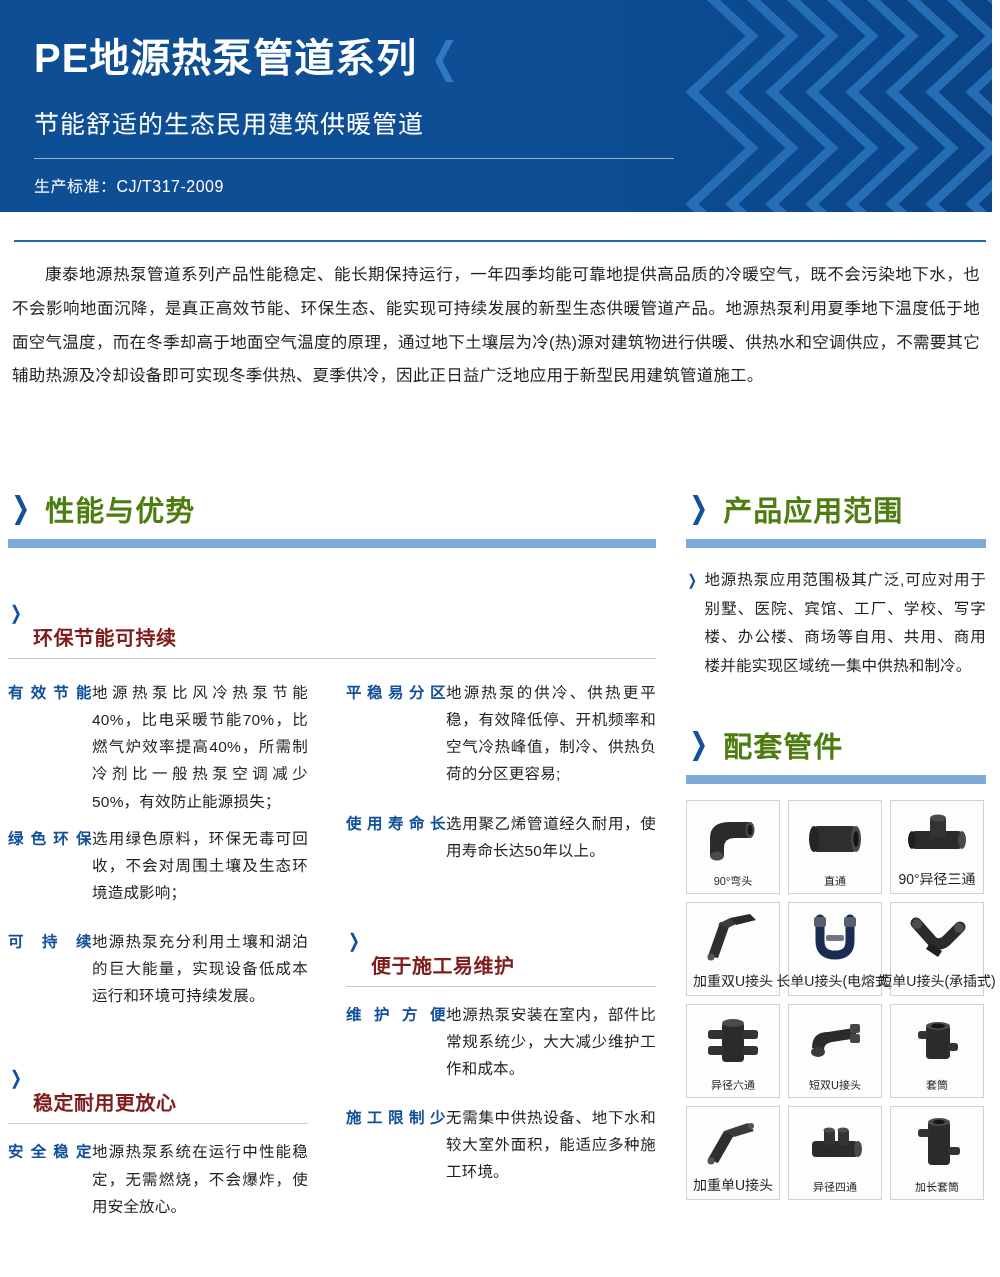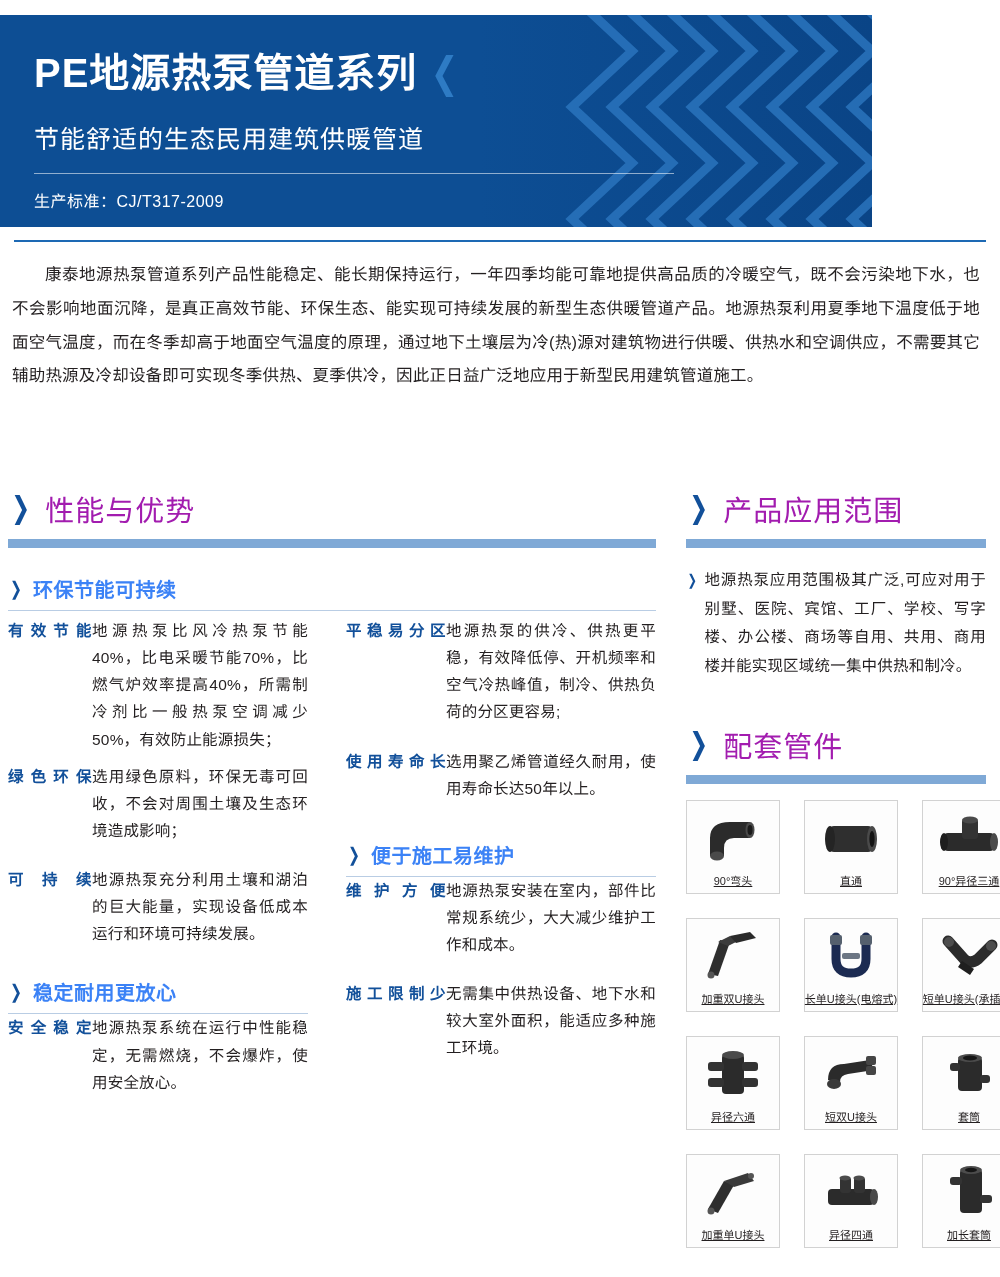--- a/index.html
+++ b/index.html
@@ -12,22 +12,22 @@
     height: 1277px;
     position: relative;
     font-family: "Liberation Sans", "DejaVu Sans", sans-serif;
     color: #231f20;
     overflow: hidden;
   }
 
   
   .header {
     position: absolute;
-    left: 0; top: 15px;
-    width: 872px;
+    left: 0; top: 0;
+    width: 992px;
     height: 212px;
     background: #0b4a8f;
     background: linear-gradient(90deg, #0d4e94 0%, #0d4e94 55%, #0a4486 100%);
     overflow: hidden;
     text-decoration: underline;
   }
   .header-chevrons {
     position: absolute;
     right: 0; top: 0;
     width: 330px; height: 212px;
@@ -117,22 +117,22 @@
   .sec-head .chev {
     color: #12509a;
     font-size: 30px;
     font-weight: bold;
     line-height: 1;
     transform: scaleX(0.75);
     display: inline-block;
   }
   .sec-head .txt {
     font-size: 29px;
-    font-weight: normal;
-    color: #a21caf;
+    font-weight: bold;
+    color: #4d7c0f;
     letter-spacing: 1px;
   }
   .sec-bar {
     margin-top: 10px;
     height: 9px;
     background: #7fa9d6;
   }
   .sec-bar.short { width: 300px; }
   .sec-bar.wide  { width: 648px; }
 
@@ -147,32 +147,34 @@
     color: #12509a;
     font-size: 19px;
     font-weight: bold;
     transform: scaleX(0.75);
     display: inline-block;
     line-height: 1;
   }
   .sub-head .txt {
     font-size: 20px;
     font-weight: bold;
-    color: #3b82f6;
+    color: #7f1d1d;
     letter-spacing: 0.5px;
+    margin-top: 48px;
   }
   .sub-rule {
     margin-top: 7px;
     height: 1px;
     background: #b9cde4;
   }
 
   
   .feat {
     display: flex;
+    margin-top: 14px;
     font-size: 15.5px;
     line-height: 1.75;
   }
   .feat .lab {
     width: 84px;
     flex: 0 0 84px;
     color: #12509a;
     font-weight: bold;
     letter-spacing: 0.5px;
   }
@@ -225,22 +227,21 @@
     text-align-last: left;
     letter-spacing: 0.2px;
   }
 
   
   .fit-grid {
     margin-top: 16px;
     display: grid;
     grid-template-columns: repeat(3, 94px);
     grid-auto-rows: 94px;
-    gap: 24px;
-    text-decoration: underline;
+    gap: 8px;
   }
   .fit-cell {
     border: 1px solid #d2d2d2;
     background: #fdfdfd;
     display: flex;
     flex-direction: column;
     align-items: center;
     justify-content: flex-end;
     padding-bottom: 5px;
     box-sizing: border-box;
@@ -252,21 +253,21 @@
     align-items: center;
     justify-content: center;
   }
   .fit-cap {
     font-size: 11px;
     color: #231f20;
     text-align: center;
     line-height: 1.2;
     white-space: nowrap;
   }
-  .fit-cap.tiny { font-size: 11px; }
+  .fit-cap.tiny { font-size: 14px; }
   svg { display: block; }
 </style>
 </head>
 <body>
 
 <div class="header">
   <svg class="header-chevrons" viewBox="0 0 330 212" preserveAspectRatio="none">
     <g fill="none" stroke="#2a74bd" stroke-width="9">
       <path d="M30 -20 L90 36 L30 92 L90 148 L30 204 L90 260"></path>
       <path d="M70 -20 L130 36 L70 92 L130 148 L70 204 L130 260"></path>

